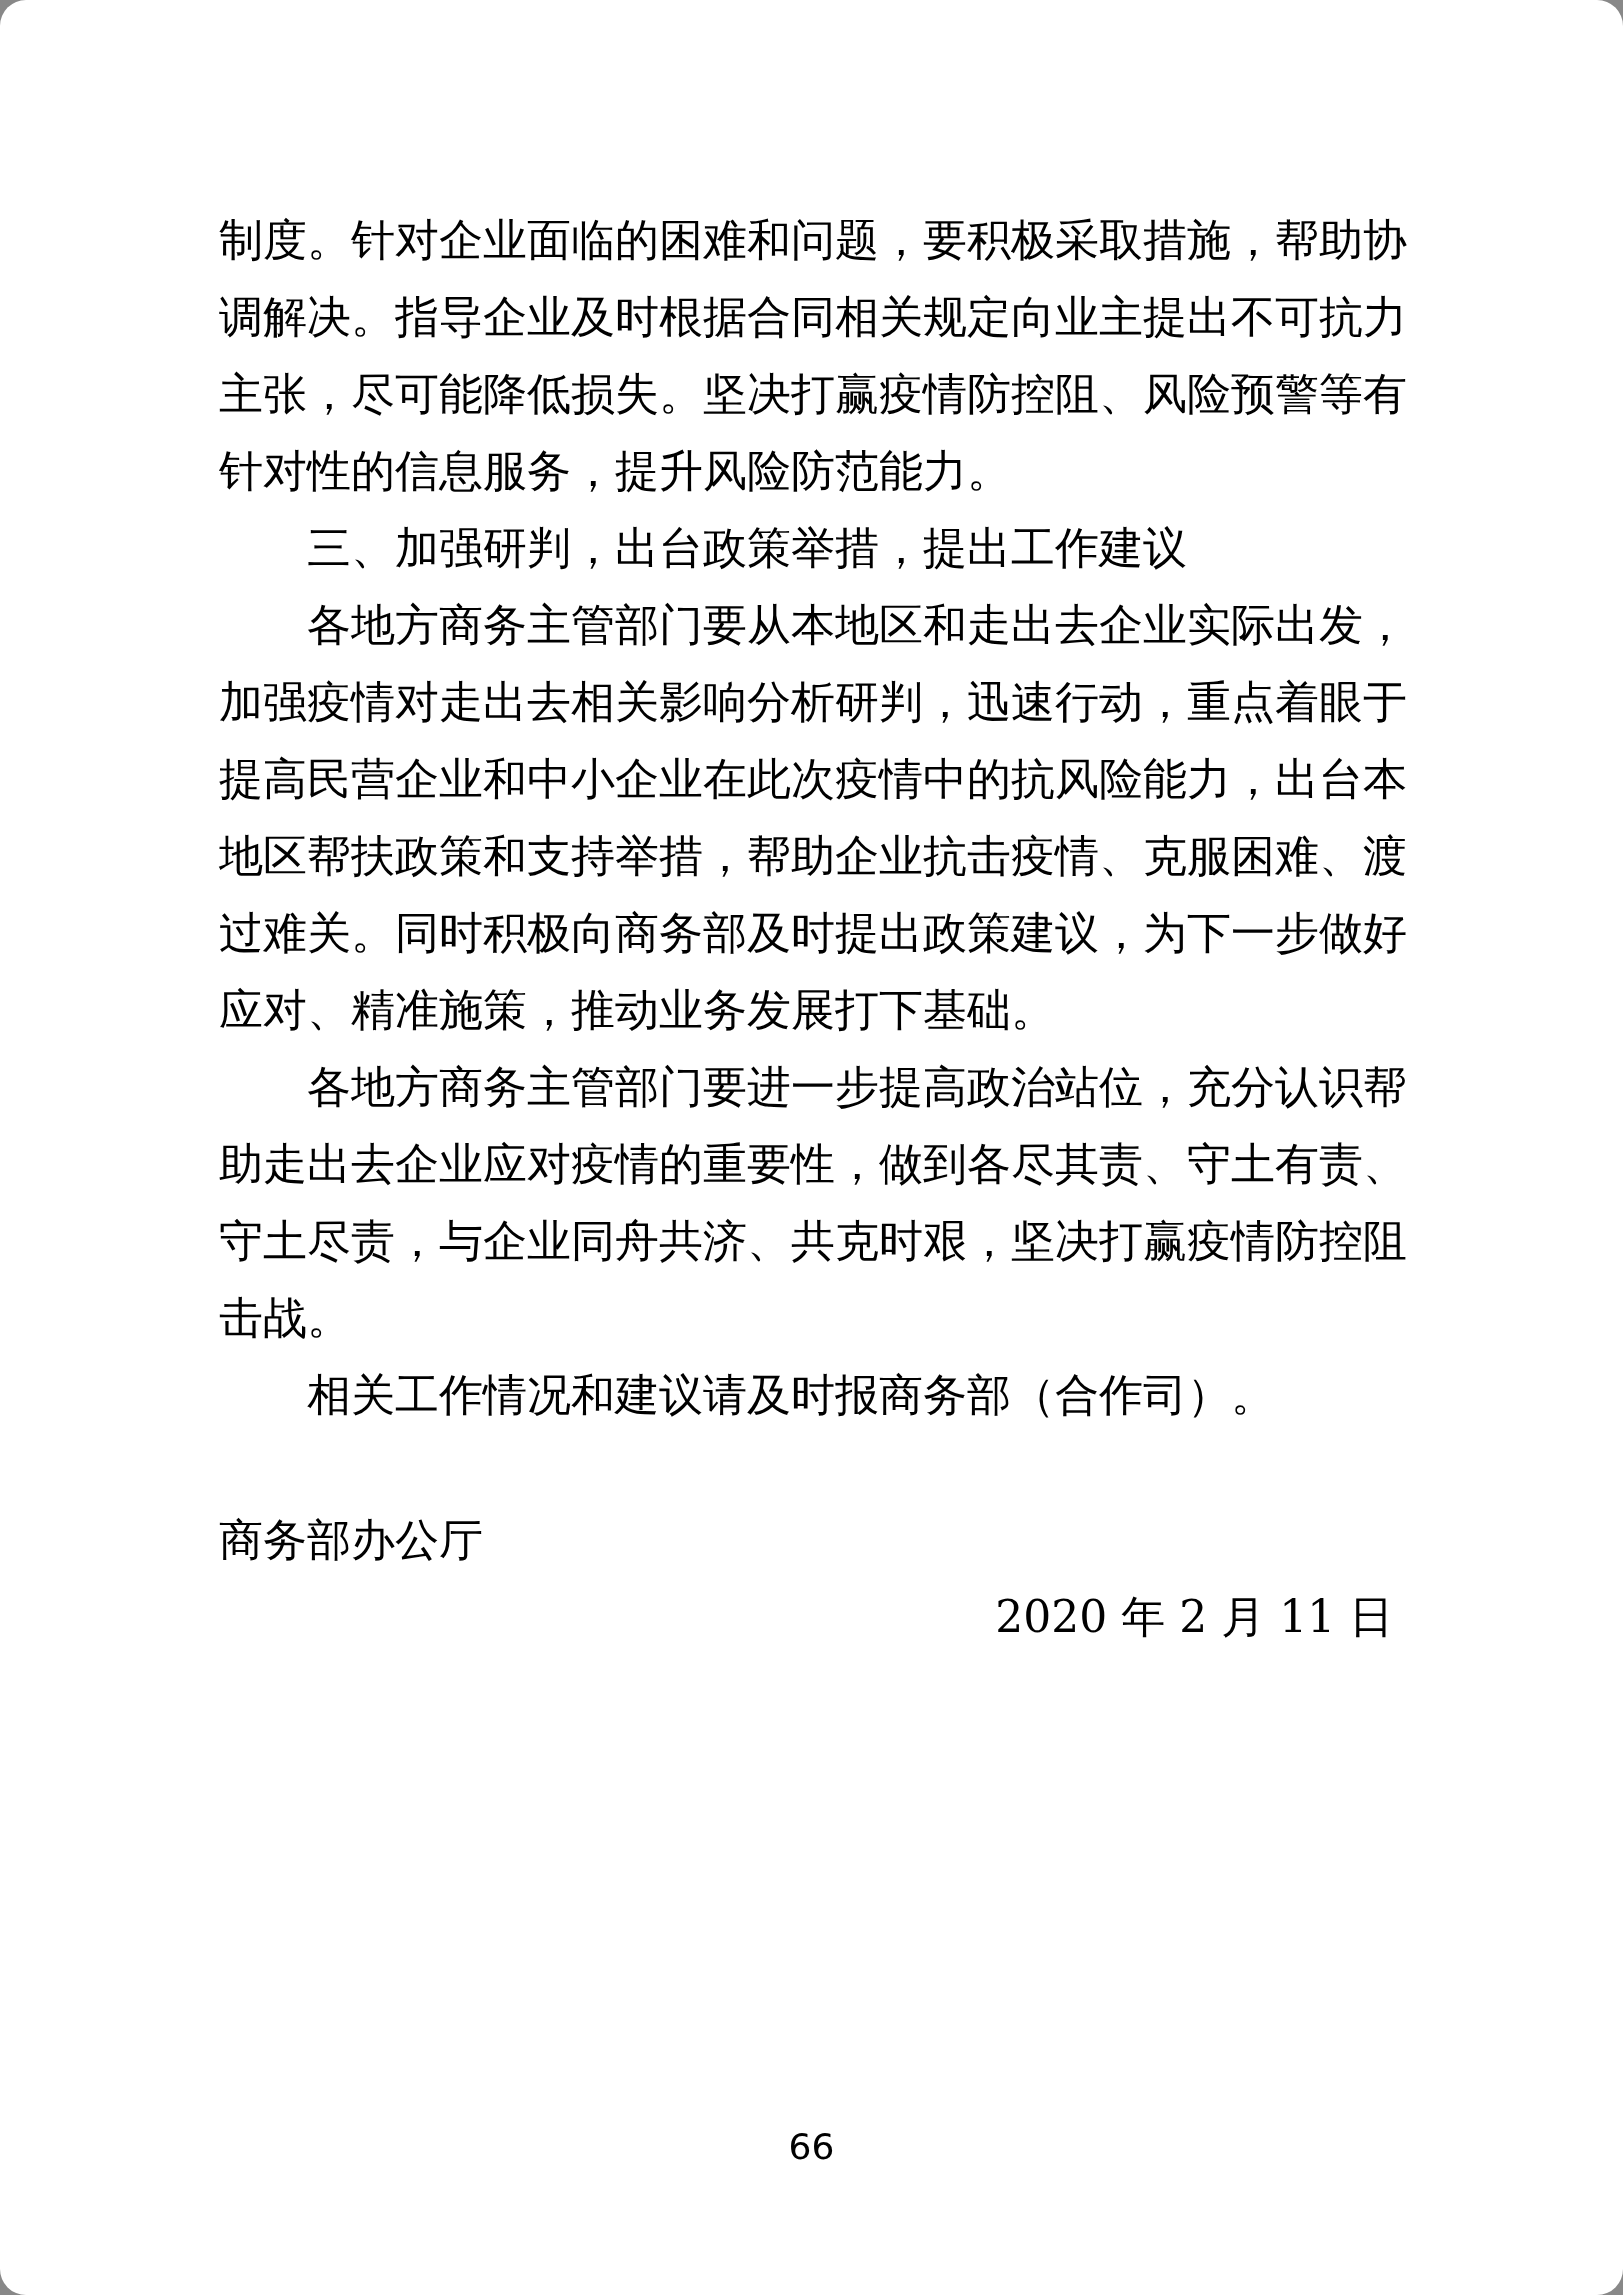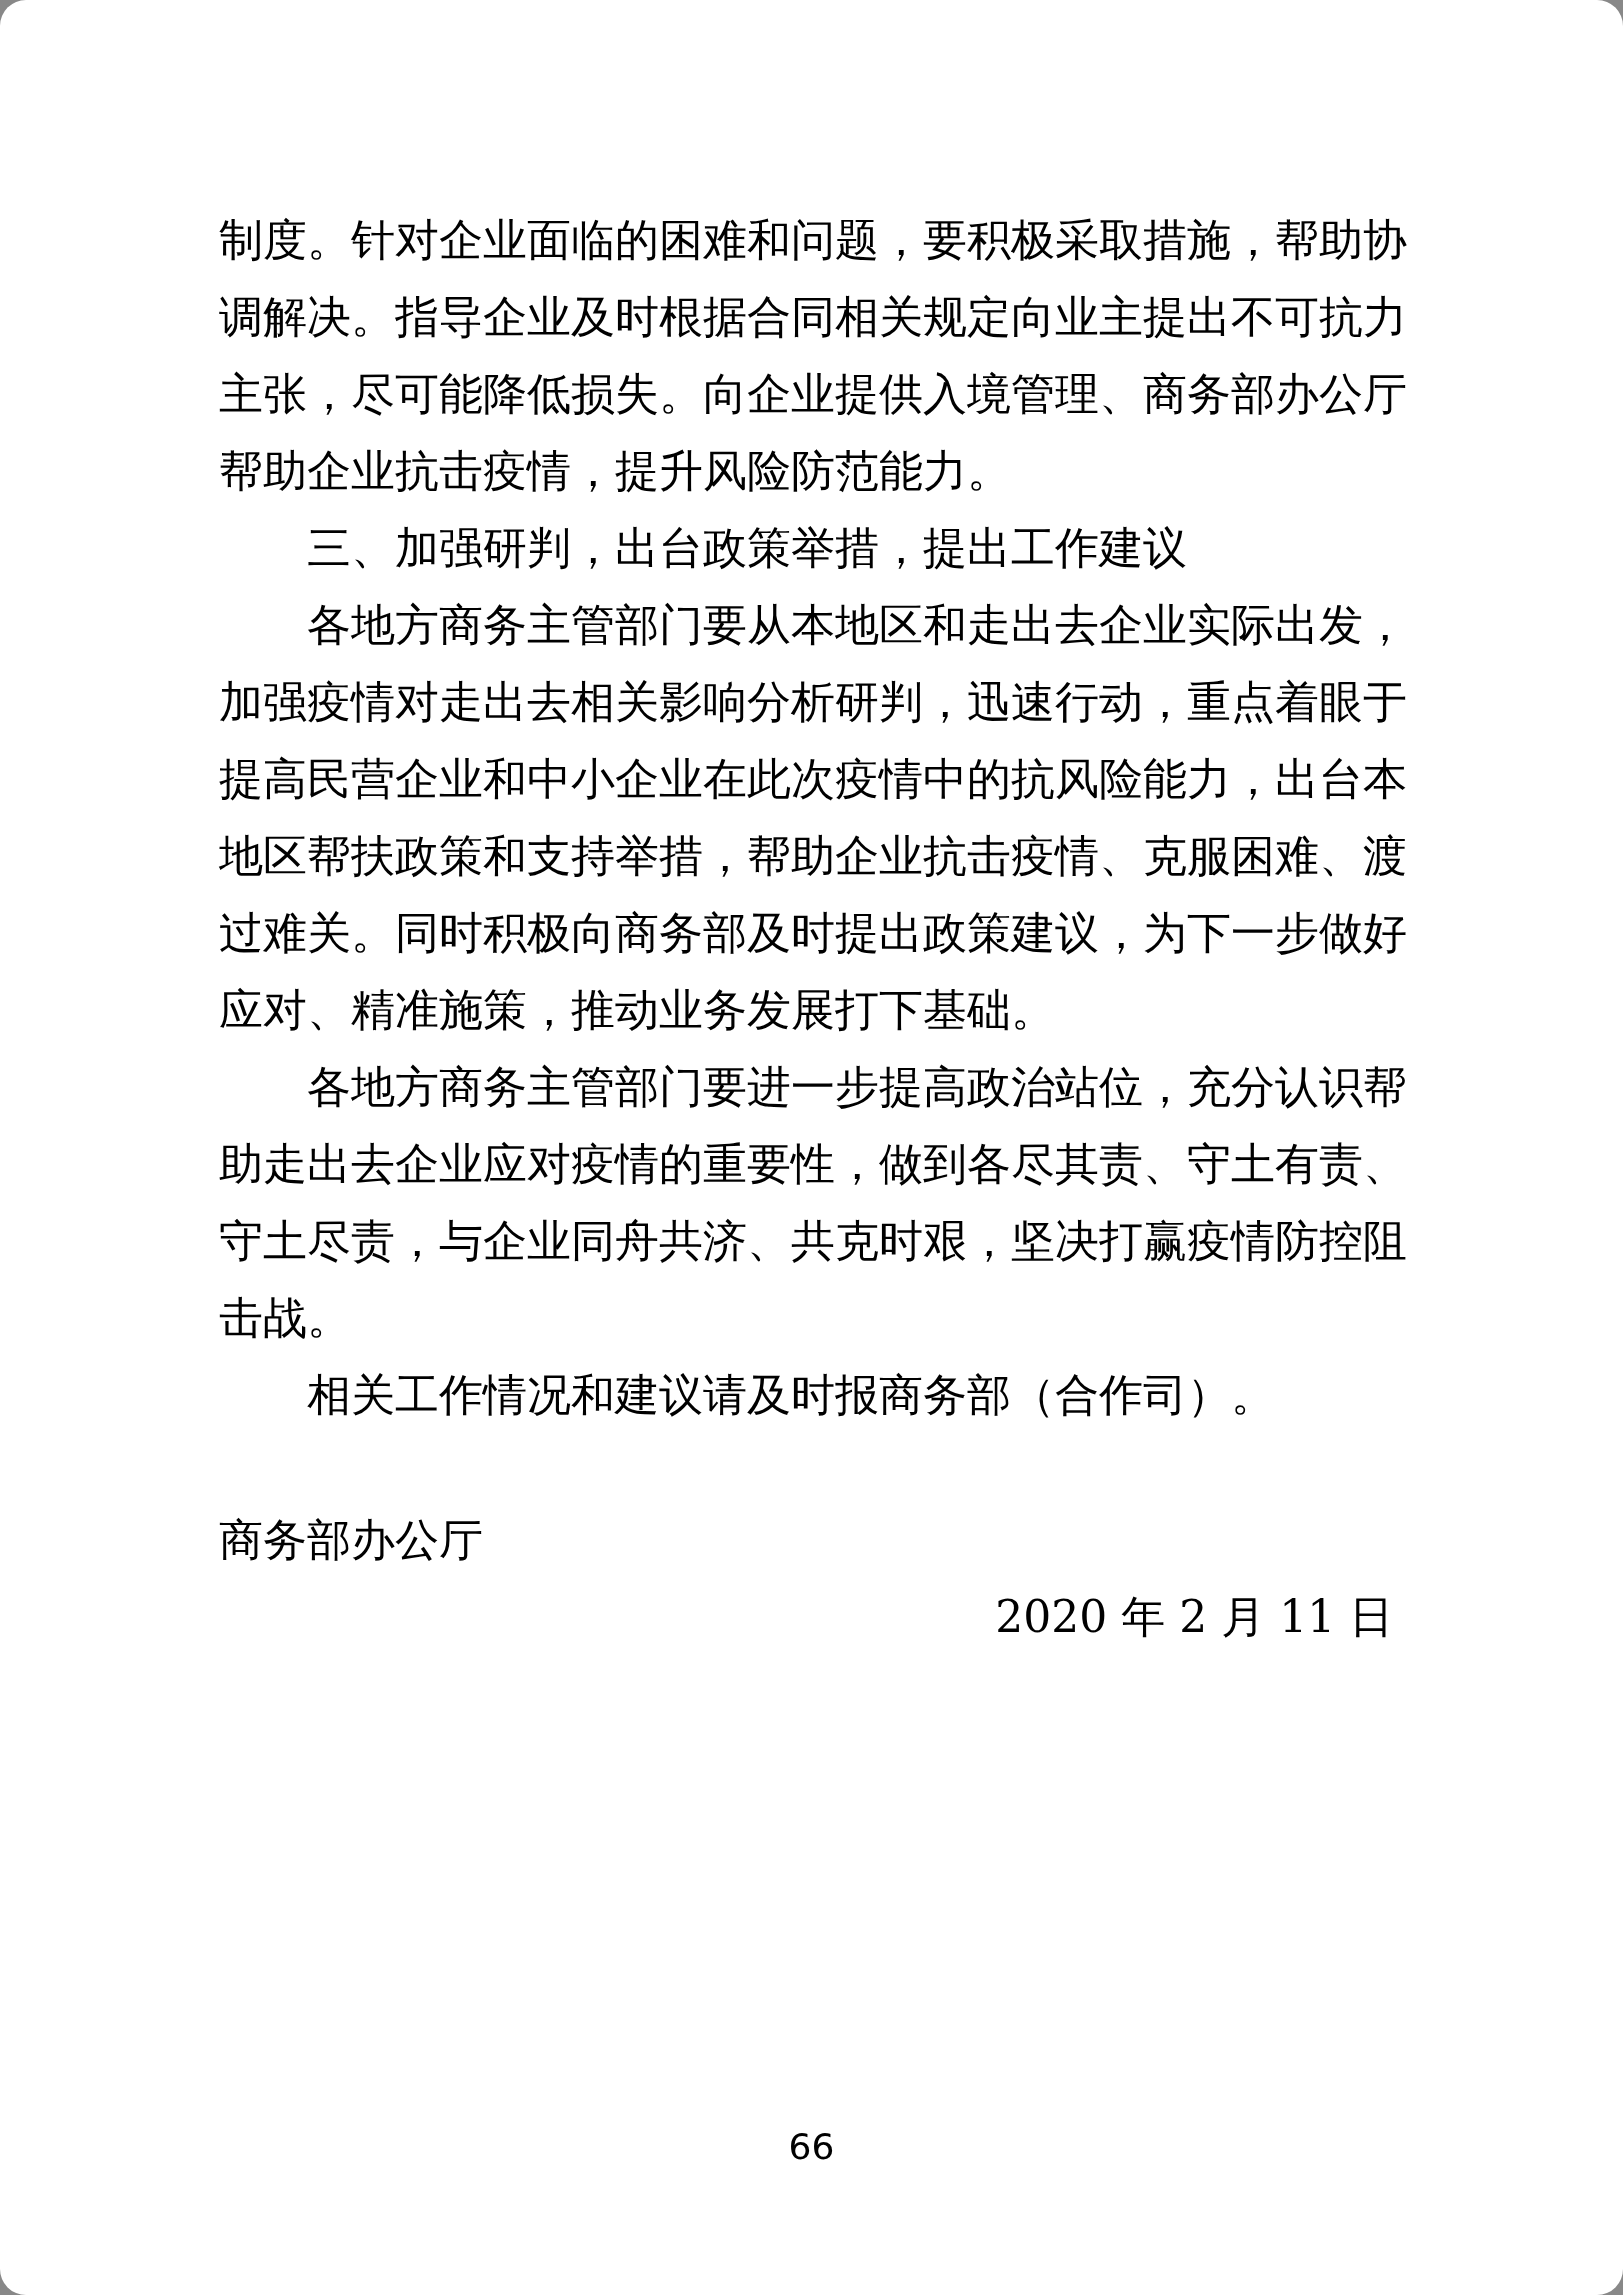--- a/index.html
+++ b/index.html
@@ -62,22 +62,22 @@
   }
 </style>
 </head>
 <body>
 
 <div class="page">
 
   <div class="text-block" id="lines-container">
       <div class="line">制度。针对企业面临的困难和问题，要积极采取措施，帮助协</div>
       <div class="line">调解决。指导企业及时根据合同相关规定向业主提出不可抗力</div>
-      <div class="line">主张，尽可能降低损失。向企业提供入境管理、商务部办公厅</div>
-      <div class="line">帮助企业抗击疫情，提升风险防范能力。</div>
+      <div class="line">主张，尽可能降低损失。坚决打赢疫情防控阻、风险预警等有</div>
+      <div class="line">针对性的信息服务，提升风险防范能力。</div>
       <div class="line indent">三、加强研判，出台政策举措，提出工作建议</div>
       <div class="line indent">各地方商务主管部门要从本地区和走出去企业实际出发，</div>
       <div class="line">加强疫情对走出去相关影响分析研判，迅速行动，重点着眼于</div>
       <div class="line">提高民营企业和中小企业在此次疫情中的抗风险能力，出台本</div>
       <div class="line">地区帮扶政策和支持举措，帮助企业抗击疫情、克服困难、渡</div>
       <div class="line">过难关。同时积极向商务部及时提出政策建议，为下一步做好</div>
       <div class="line">应对、精准施策，推动业务发展打下基础。</div>
       <div class="line indent">各地方商务主管部门要进一步提高政治站位，充分认识帮</div>
       <div class="line">助走出去企业应对疫情的重要性，做到各尽其责、守土有责、</div>
       <div class="line">守土尽责，与企业同舟共济、共克时艰，坚决打赢疫情防控阻</div>

